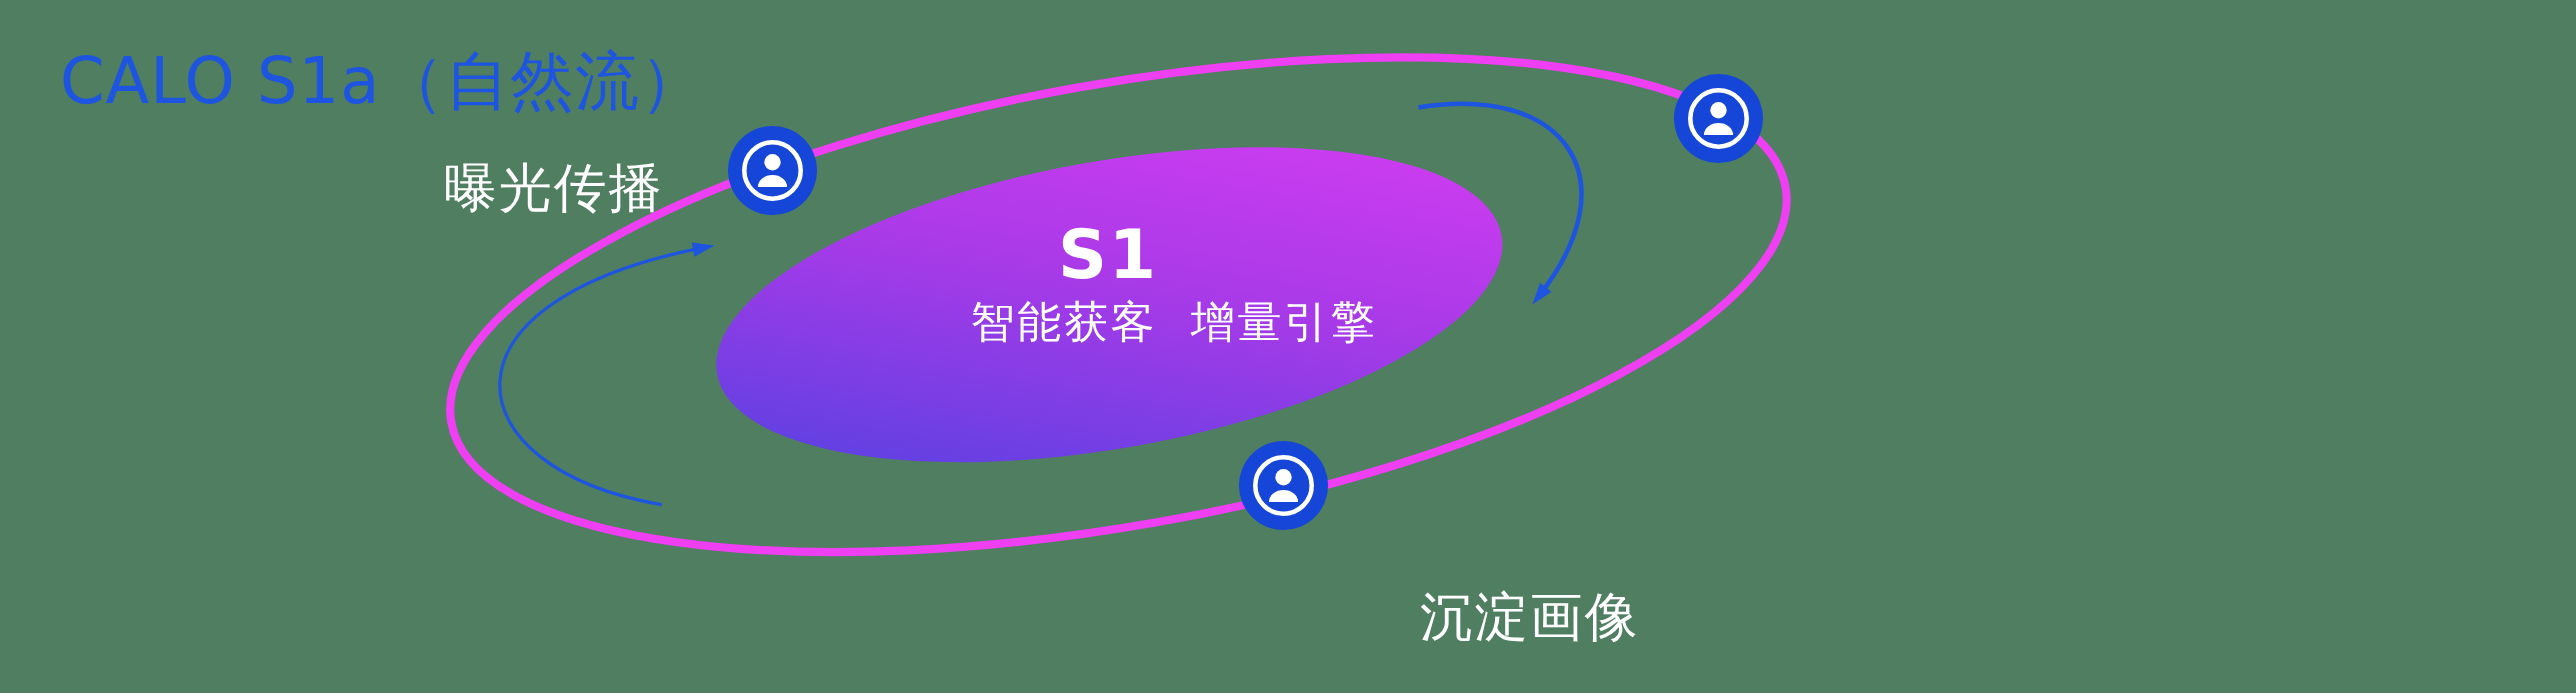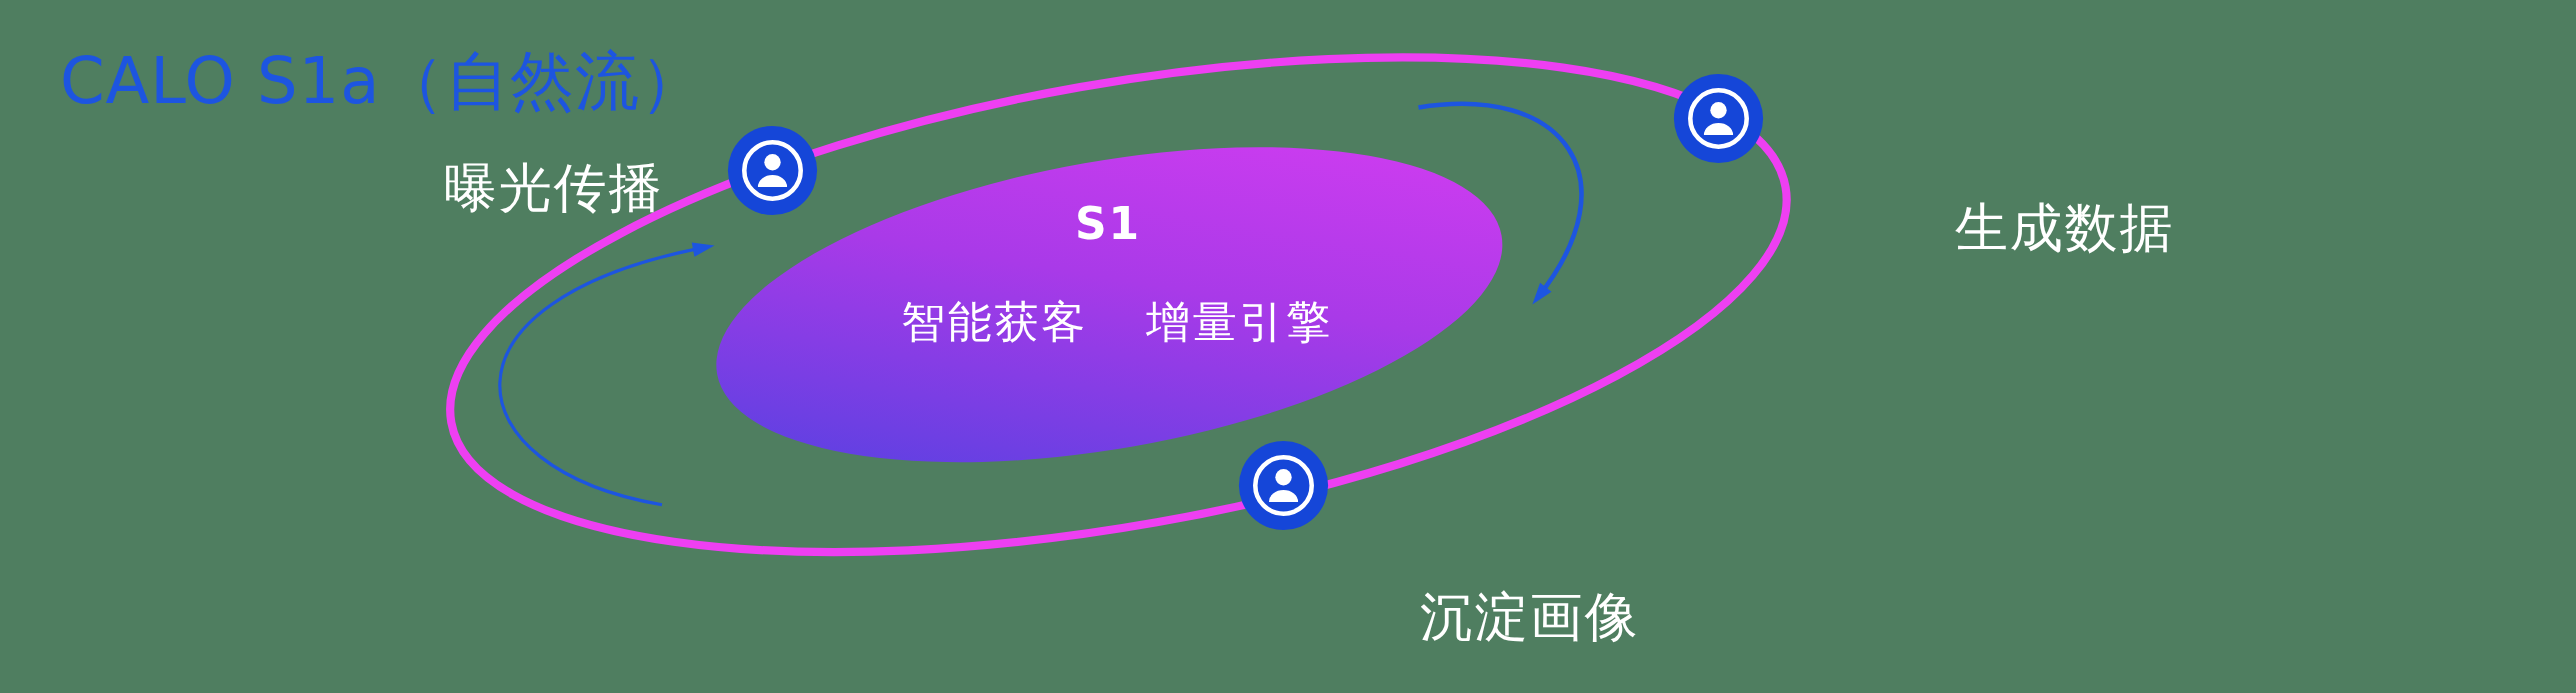--- a/index.html
+++ b/index.html
@@ -38,36 +38,35 @@
   }
   .node-sub {
     position:absolute;
     color: var(--white, #ffffff);
     font-size: 53px;
     white-space: nowrap;
     letter-spacing: 1.8px;
   }
   .core-title {
     position:absolute;
-    left: 1108px; top: 198px;
+    left: 1108px; top: 215px;
     transform: translateX(-50%);
     color: var(--white, #ffffff);
-    font-size: 44px;
+    font-size: 68px;
     font-weight: 600;
     letter-spacing: 1.8px;
   }
   .core-sub {
     position:absolute;
-    left: 1117px; top: 293px;
+    left: 1174px; top: 293px;
     transform: translateX(-50%);
     color: var(--white, #ffffff);
     font-size: 44px;
     white-space: pre;
     letter-spacing: 2.7px;
-    font-family: Liberation Mono, monospace;
   }
   .person-icon {
     position:absolute;
     width:91px; height:91px;
   }
   .icon-bg { fill: var(--icon-blue, #1546d8); }
   .grad-a { stop-color: var(--grad-start, #4b42e0); }
   .grad-b { stop-color: var(--grad-mid, #a93ae8); }
   .grad-c { stop-color: var(--grad-end, #d93df2); }
 </style>
@@ -112,18 +111,17 @@
   <svg class="person-icon" style="left:1238px; top:440px;" viewBox="0 0 100 100">
     <use href="#sym-person"></use>
   </svg>
 
   <div class="core-title">S1</div>
   <div class="core-sub">智能获客  增量引擎</div>
 
   <div class="node-title" style="left:60px; top:38px;">CALO S1a（自然流）</div>
   <div class="node-sub" style="left:444px; top:153px;text-align:center;">曝光传播</div>
 
-  <div class="node-sub" style="left:1955px; top:193px;">生成数据</div>
 
   <div class="node-sub" style="left:1420px; top:582px;">沉淀画像</div>
 
 </div>
 
 
 </body></html>

